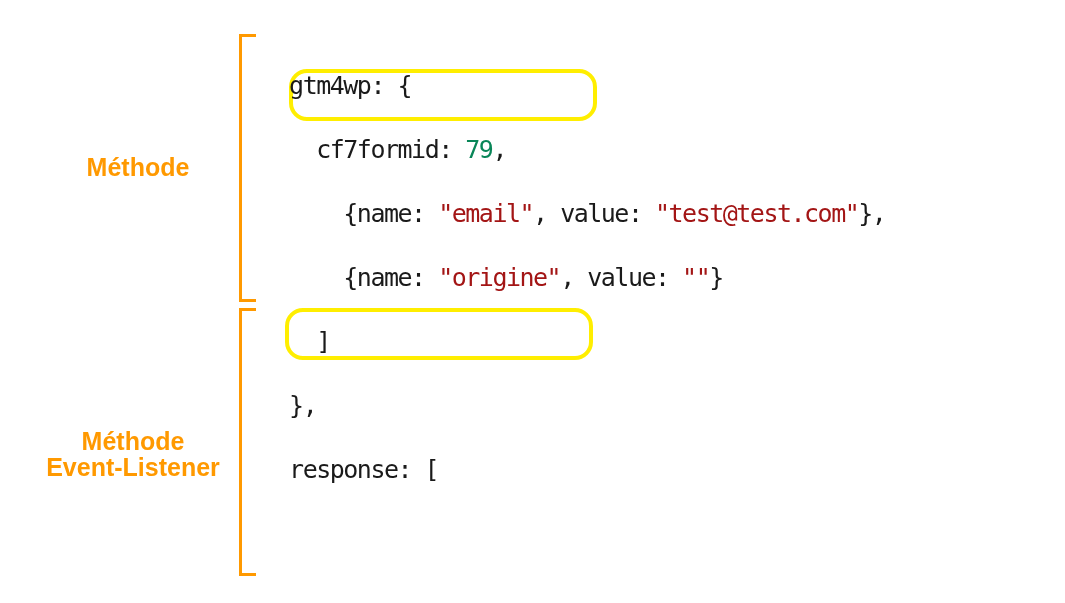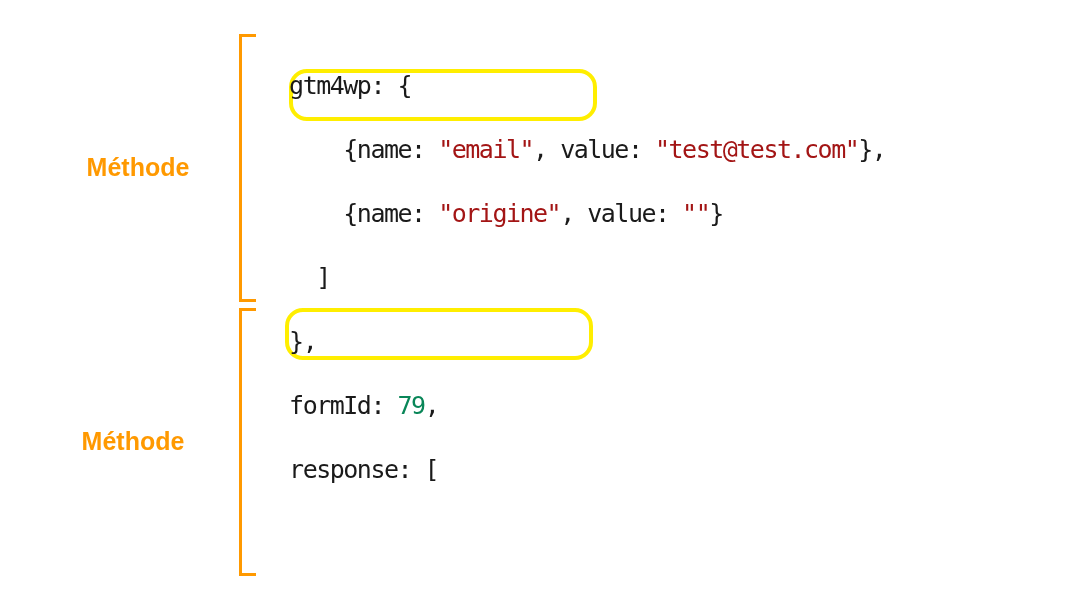--- a/index.html
+++ b/index.html
@@ -12,33 +12,34 @@
   .hl{position:absolute;border:4px solid #ffee00;border-radius:18px;}
 </style>
 </head>
 <body>
 
 <div class="label" style="left:38px;top:154px;">
   <div>Méthode</div>
 </div>
 <div class="label" style="left:33px;top:428px;">
   <div>Méthode</div>
+  <div>Event-Listener</div>
 </div>
 
 <div class="bracket" style="left:239px;top:34px;height:262px;"></div>
 <div class="bracket" style="left:239px;top:308px;height:262px;"></div>
 
 <div class="hl" style="left:289px;top:69px;width:300px;height:44px;"></div>
 <div class="hl" style="left:285px;top:308px;width:300px;height:44px;"></div>
 
 <div class="code" style="left:262px;top:38px;">
 <div>  <span>gtm4wp: {</span></div>
+<div>    <span>cf7formid: </span><span class="num">79</span><span>,</span></div>
 <div>      <span>{name: </span><span class="str">"email"</span><span>, value: </span><span class="str">"test@test.com"</span><span>},</span></div>
 <div>      <span>{name: </span><span class="str">"origine"</span><span>, value: </span><span class="str">""</span><span>}</span></div>
 <div>    <span>]</span></div>
 <div>  <span>},</span></div>
-<div>  <span>formId: </span><span class="num">79</span><span>,</span></div>
 <div>  <span>response: [</span></div>
 
 
 
 
 </div>
 
 </body></html>

